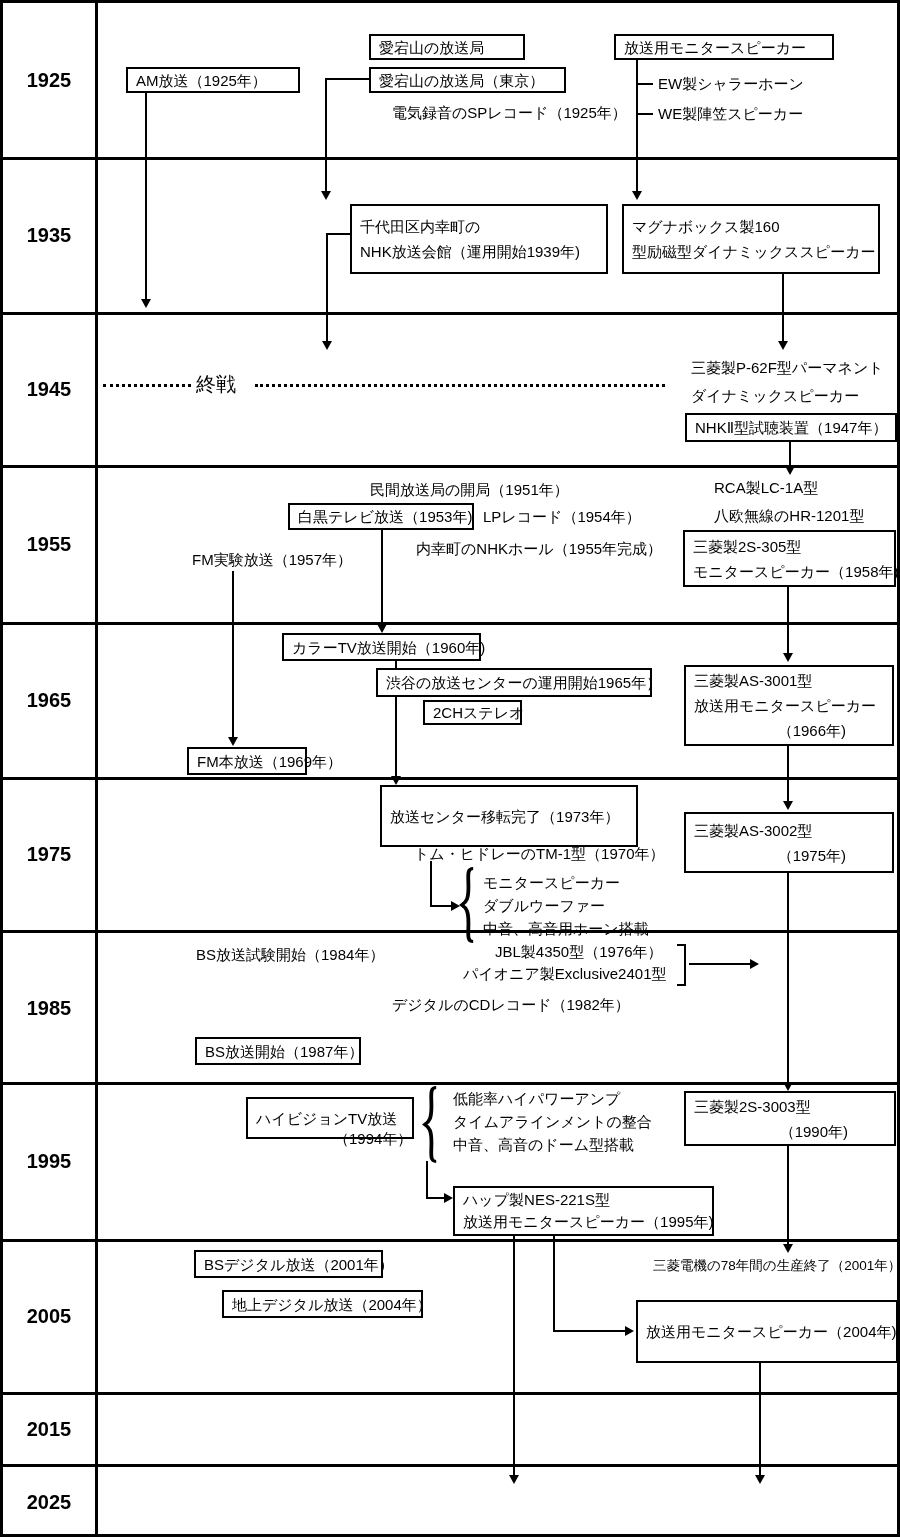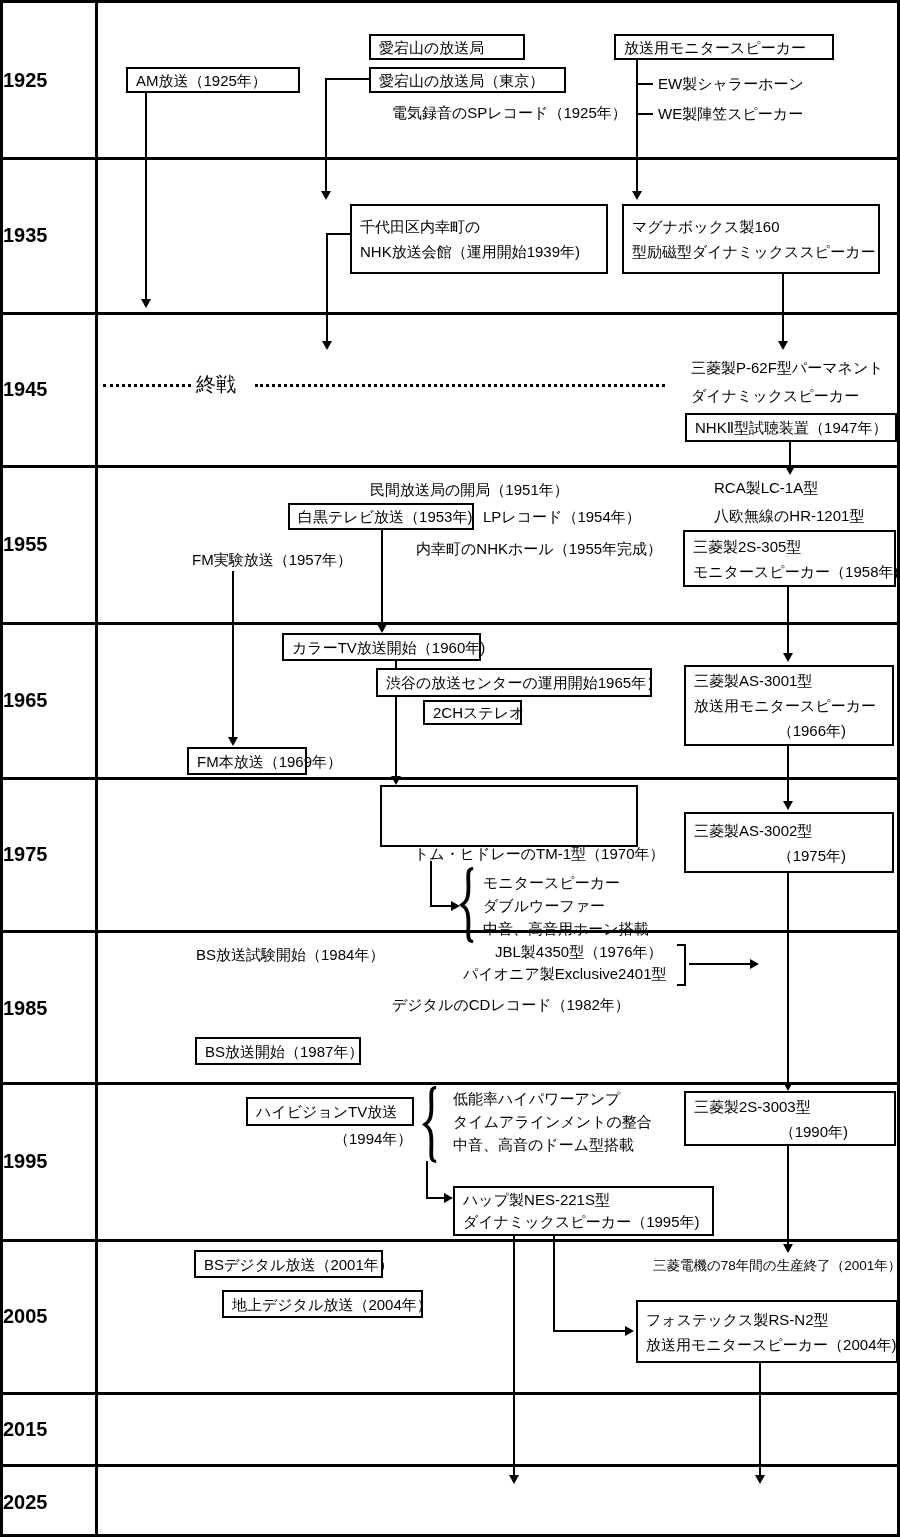--- a/index.html
+++ b/index.html
@@ -1,19 +1,19 @@
 <!DOCTYPE html>
 <html><head>
 <meta charset="utf-8">
 <style>
   html,body{margin:0;padding:0;background:#fff;}
   #frame{position:relative;width:900px;height:1537px;background:#fff;border:3px solid #000;box-sizing:border-box;font-family:"Liberation Sans",sans-serif;color:#000;overflow:hidden;}
   .hline{position:absolute;left:0;width:100%;height:3px;background:#000;z-index:0;}
   .vcol{position:absolute;top:0;bottom:0;width:3px;background:#000;z-index:0;}
-  .year{position:absolute;left:0;width:92px;text-align:left;font-weight:bold;font-size:20px;line-height:22px;z-index:2;}
+  .year{position:absolute;left:0;width:92px;text-align:center;font-weight:bold;font-size:20px;line-height:22px;z-index:2;}
   .box{position:absolute;border:2px solid #000;background:#fff;display:flex;flex-direction:column;justify-content:center;padding:2px 8px;font-size:15px;white-space:nowrap;z-index:2;box-sizing:border-box;}
   .box div{line-height:25px;}
   .tr{text-align:right;padding-right:38px;}
   .t{position:absolute;font-size:15px;line-height:16px;white-space:nowrap;z-index:2;}
   .big{font-size:20px;line-height:21px;}
   .sm{font-size:13.5px;}
   .ln{position:absolute;background:#000;z-index:1;}
   .ad{position:absolute;width:0;height:0;border-left:5px solid transparent;border-right:5px solid transparent;border-top:9px solid #000;z-index:1;}
   .ar{position:absolute;width:0;height:0;border-top:5px solid transparent;border-bottom:5px solid transparent;border-left:9px solid #000;z-index:1;}
   .dot{position:absolute;border-top:3px dotted #000;height:0;z-index:1;}
@@ -136,20 +136,21 @@
     </div>
   <div class="box" style="left:681px;top:662px;width:210px;height:81px">
     <div>三菱製AS-3001型</div>
       <div>放送用モニタースピーカー</div>
       <div class="tr">（1966年)</div>
   </div>
   <div class="ln" style="left:784px;top:743px;width:2px;height:55px"></div>
   <div class="ad" style="left:780px;top:798px"></div>
 
   <div class="box" style="left:377px;top:782px;width:258px;height:62px">
+    <div>放送センター移転完了（1973年）</div>
   </div>
   <div class="t" style="left:411px;top:843px">トム・ヒドレーのTM-1型（1970年）</div>
   <div class="ln" style="left:427px;top:858px;width:2px;height:46px"></div>
   <div class="ln" style="left:427px;top:902px;width:21px;height:2px"></div>
   <div class="ar" style="left:448px;top:898px"></div>
   <svg class="brace" style="left:456px;top:864px" width="17" height="76" viewBox="0 0 18 100" preserveAspectRatio="none">
     <path d="M15 2 C8 2 10 12 10 26 C10 42 8 46 3 50 C8 54 10 58 10 74 C10 88 8 98 15 98" fill="none" stroke="#000" stroke-width="4"></path>
   </svg>
   <div class="t" style="left:480px;top:872px">モニタースピーカー</div>
   <div class="t" style="left:480px;top:895px">ダブルウーファー</div>
@@ -165,53 +166,52 @@
   <div class="t" style="left:492px;top:941px">JBL製4350型（1976年）</div>
   <div class="t" style="left:460px;top:963px">パイオニア製Exclusive2401型</div>
   <div class="bracket" style="left:674px;top:941px;height:42px"></div>
   <div class="ln" style="left:686px;top:960px;width:61px;height:2px"></div>
   <div class="ar" style="left:747px;top:956px"></div>
   <div class="t" style="left:389px;top:994px">デジタルのCDレコード（1982年）</div>
   <div class="box" style="left:192px;top:1034px;width:166px;height:28px">
       <div>BS放送開始（1987年）</div>
     </div>
 
-  <div class="box" style="left:243px;top:1094px;width:168px;height:29px">
+  <div class="box" style="left:243px;top:1094px;width:168px;height:42px">
       <div>ハイビジョンTV放送</div>
     </div>
   <div class="t" style="left:331px;top:1128px">（1994年）</div>
   <svg class="brace" style="left:419px;top:1083px" width="17" height="77" viewBox="0 0 18 100" preserveAspectRatio="none">
     <path d="M15 2 C8 2 10 12 10 26 C10 42 8 46 3 50 C8 54 10 58 10 74 C10 88 8 98 15 98" fill="none" stroke="#000" stroke-width="4"></path>
   </svg>
   <div class="t" style="left:450px;top:1088px">低能率ハイパワーアンプ</div>
   <div class="t" style="left:450px;top:1111px">タイムアラインメントの整合</div>
   <div class="t" style="left:450px;top:1134px">中音、高音のドーム型搭載</div>
   <div class="ln" style="left:423px;top:1158px;width:2px;height:38px"></div>
   <div class="ln" style="left:423px;top:1194px;width:19px;height:2px"></div>
   <div class="ar" style="left:441px;top:1190px"></div>
   <div class="box" style="left:450px;top:1183px;width:261px;height:50px">
     <div style="line-height:22px">ハップ製NES-221S型</div>
-      <div style="line-height:22px">ダイナミックスピーカー（1995年)</div>
+      <div style="line-height:22px">放送用モニタースピーカー（1995年)</div>
   </div>
   <div class="box" style="left:681px;top:1088px;width:212px;height:55px">
     <div>三菱製2S-3003型</div>
       <div class="tr">（1990年)</div>
   </div>
   <div class="ln" style="left:784px;top:1143px;width:2px;height:98px"></div>
   <div class="ad" style="left:780px;top:1241px"></div>
 
   <div class="box" style="left:191px;top:1247px;width:189px;height:28px">
       <div>BSデジタル放送（2001年）</div>
     </div>
   <div class="box" style="left:219px;top:1287px;width:201px;height:28px">
       <div>地上デジタル放送（2004年）</div>
     </div>
   <div class="t sm" style="left:650px;top:1255px">三菱電機の78年間の生産終了（2001年）</div>
   <div class="box" style="left:633px;top:1297px;width:262px;height:63px">
-    <div>フォステックス製RS-N2型</div>
       <div>放送用モニタースピーカー（2004年)</div>
   </div>
   <div class="ln" style="left:510px;top:1233px;width:2px;height:239px"></div>
   <div class="ad" style="left:506px;top:1472px"></div>
   <div class="ln" style="left:550px;top:1233px;width:2px;height:96px"></div>
   <div class="ln" style="left:550px;top:1327px;width:73px;height:2px"></div>
   <div class="ar" style="left:622px;top:1323px"></div>
   <div class="ln" style="left:756px;top:1360px;width:2px;height:112px"></div>
   <div class="ad" style="left:752px;top:1472px"></div>
 

